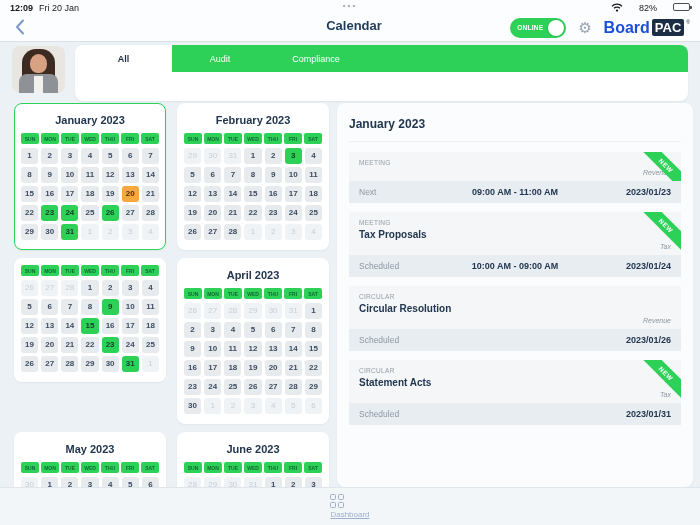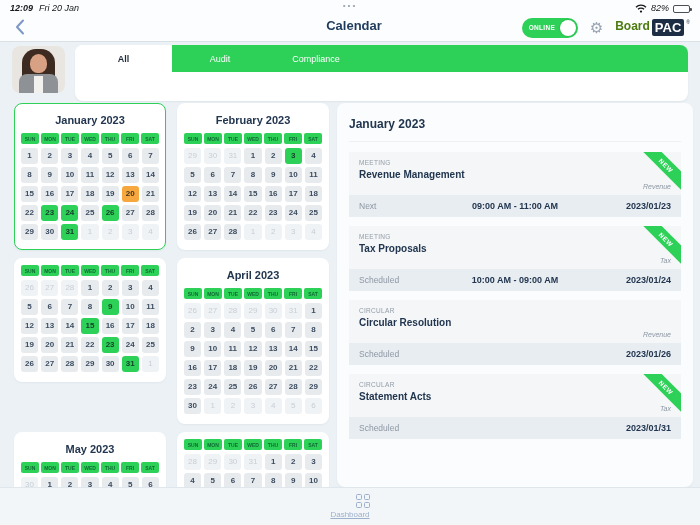--- a/index.html
+++ b/index.html
@@ -6,38 +6,38 @@
   html,body { width:700px; height:525px; }
   body {
     font-family:"Liberation Sans", sans-serif;
     background:#ebf1f5;
     position:relative;
     overflow:hidden;
     color:#22364f;
   }
   
   .top-chrome { position:absolute; left:0; top:0; right:0; height:42px; background:#fbfdfe; border-bottom:1px solid #d9e1e7; z-index:4; }
-  .statusbar { position:relative; height:14px; display:flex; justify-content:space-between; align-items:center; padding:2px 10px 0; font-size:9px; color:#15181c;font-style:italic; }
+  .statusbar { position:relative; height:14px; display:flex; justify-content:space-between; align-items:center; padding:2px 10px 0; font-size:9px; color:#15181c; }
   .sb-left { display:flex; gap:6px; }
   .sb-time { font-weight:bold; }
   .sb-dots { position:absolute; left:50%; transform:translateX(-50%); top:1px; color:#9aa4ae; font-size:8px; letter-spacing:2px; }
-  .sb-right { display:flex; align-items:flex-end; gap:4px; }
+  .sb-right { display:flex; align-items:flex-start; gap:16px; }
   .battery { position:relative; width:17px; height:8px; border:1px solid #4a4f55; border-radius:2px; padding:1px; }
   .battery::after { content:""; position:absolute; right:-3px; top:2px; width:2px; height:3px; background:#4a4f55; border-radius:0 1px 1px 0; }
   .battery-fill { height:100%; width:80%; background:#15181c; border-radius:1px; }
   .header { position:relative; height:27px; }
   .back-btn { position:absolute; left:10px; top:2px; width:20px; height:22px; display:flex; align-items:center; justify-content:center; cursor:pointer; }
   .page-title { position:absolute; left:0; right:0; top:4px; text-align:center; font-size:13px; font-weight:bold; color:#1e3a5c;padding-left:8px; }
   .header-right { position:absolute; right:10px; top:0; height:100%; display:flex; align-items:center; gap:12px; }
   .toggle { display:flex; align-items:center; width:56px; height:20px; border-radius:10px; background:#2ed158; padding:2px 2px 2px 7px; cursor:pointer; }
   .toggle-label { flex:1; color:#fff; font-size:6.5px; font-weight:bold; letter-spacing:.3px; }
   .toggle-knob { width:16px; height:16px; border-radius:50%; background:#fff; box-shadow:0 0 2px rgba(0,0,0,.25); }
   .gear { font-size:15px; color:#97a3b1; line-height:1; cursor:pointer; }
   .logo { display:flex; align-items:flex-start; gap:2px; font-weight:bold; }
-  .logo-text { font-size:12px; color:#4d7c0f; }
+  .logo-text { font-size:16px; color:#1d4ed8; }
   .logo-badge { font-size:13px; color:#fff; background:#1d2d44; padding:1px 3px; border-radius:2px; }
   .logo-reg { font-size:5px; color:#5a6673; }
   
   .avatar { position:absolute; left:12px; top:46px; width:53px; height:47px; border-radius:8px; background:#e9e6e2; overflow:hidden; z-index:2; }
   .av-hair { position:absolute; left:10px; top:3px; width:33px; height:44px; background:#3d2a20; border-radius:14px 14px 8px 8px; }
   .av-face { position:absolute; left:18px; top:8px; width:17px; height:19px; background:#d8a184; border-radius:50% 50% 45% 45%; }
   .av-body { position:absolute; left:7px; top:28px; width:39px; height:20px; background:#8e9296; border-radius:8px 8px 0 0; }
   .av-shirt { position:absolute; left:22px; top:30px; width:9px; height:17px; background:#f3f1ee; }
   .tab-card { position:absolute; left:75px; top:45px; right:12px; height:56px; background:#fff; border-radius:8px; box-shadow:0 1px 2px rgba(30,50,70,.06); z-index:2; }
   .tabs-row { display:flex; height:27px; }
@@ -65,21 +65,21 @@
   .ev-type { font-size:6.5px; color:#939ca7; letter-spacing:.3px; }
   .ev-title { font-size:10px; font-weight:bold; color:#22364f; margin-top:3px; }
   .ev-cat { text-align:right; font-style:italic; font-size:7px; color:#8d97a3; padding:3px 0 2px; }
   .ribbon { position:absolute; top:7px; right:-18px; width:66px; transform:rotate(45deg); background:#2ed158; color:#fff; font-size:6.5px; font-weight:bold; text-align:center; padding:3px 0; letter-spacing:.5px; }
   .ev-row { display:flex; align-items:center; background:#e8edf2; padding:6px 10px; }
   .ev-label { flex:1; font-size:8.5px; color:#8d97a3; }
   .ev-time { flex:1.4; text-align:center; font-size:9px; font-weight:bold; color:#22364f; }
   .ev-date { flex:1; text-align:right; font-size:9px; font-weight:bold; color:#22364f; }
   
   .bottombar { position:absolute; left:0; right:0; bottom:0; height:38px; background:#f3f6f9; border-top:1px solid #dfe6ec; display:flex; flex-direction:column; align-items:center; justify-content:center; z-index:6; }
-  .dash-item { display:flex; flex-direction:column; align-items:flex-end; gap:2px; cursor:pointer; }
+  .dash-item { display:flex; flex-direction:column; align-items:flex-start; gap:2px; cursor:pointer; }
   .dash-icon { display:grid; grid-template-columns:6px 6px; gap:2px; }
   .dash-icon span { width:6px; height:6px; border:1.2px solid #9db0ca; border-radius:1.5px; }
   .dash-label { font-size:8px; color:#9db0ca; text-decoration:underline; }
 </style>
 </head>
 <body>
 
 <div class="top-chrome">
   <div class="statusbar">
     <div class="sb-left">
@@ -367,20 +367,21 @@
         <span class="day">14</span>
         <span class="day">15</span>
         <span class="day">16</span>
         <span class="day">17</span>
         <span class="day">18</span>
         <span class="day">19</span>
         <span class="day">20</span>
       </div>
     </div>
     <div class="cal-card">
+      <div class="cal-title">June 2023</div>
       <div class="wk-row">
         <span class="wk">SUN</span>
         <span class="wk">MON</span>
         <span class="wk">TUE</span>
         <span class="wk">WED</span>
         <span class="wk">THU</span>
         <span class="wk">FRI</span>
         <span class="wk">SAT</span>
       </div>
       <div class="days">
@@ -408,21 +409,20 @@
       </div>
     </div>
   </div>
 
 <div class="events-panel">
   <div class="ep-title">January 2023</div>
   <div id="events-list">
       <div class="event">
         <div class="ev-body">
           <div class="ev-type">MEETING</div>
-          <div class="ev-title">Revenue Management</div>
           <span class="ribbon">NEW</span>
           <div class="ev-cat">Revenue</div>
         </div>
         <div class="ev-row">
           <span class="ev-label">Next</span>
           <span class="ev-time">09:00 AM - 11:00 AM</span>
           <span class="ev-date">2023/01/23</span>
         </div>
       </div>
       <div class="event">

